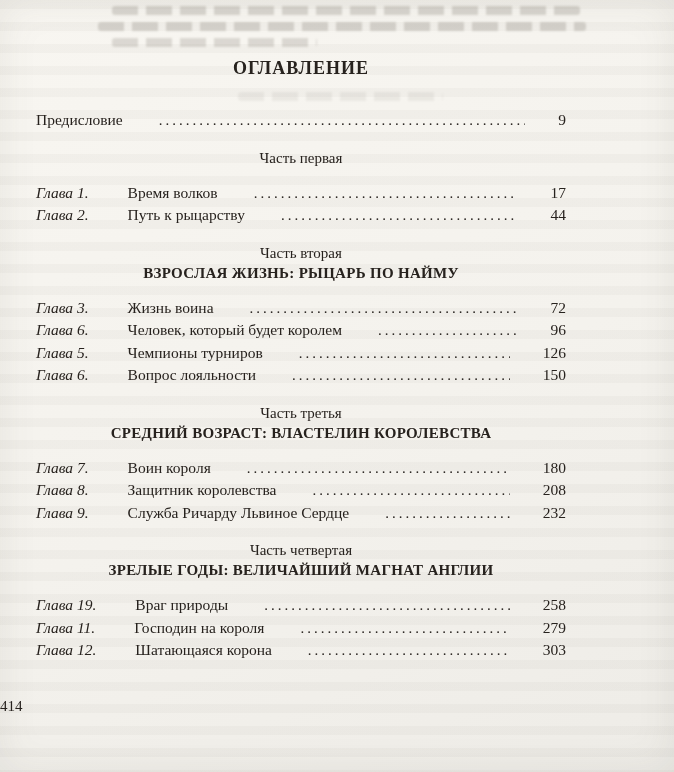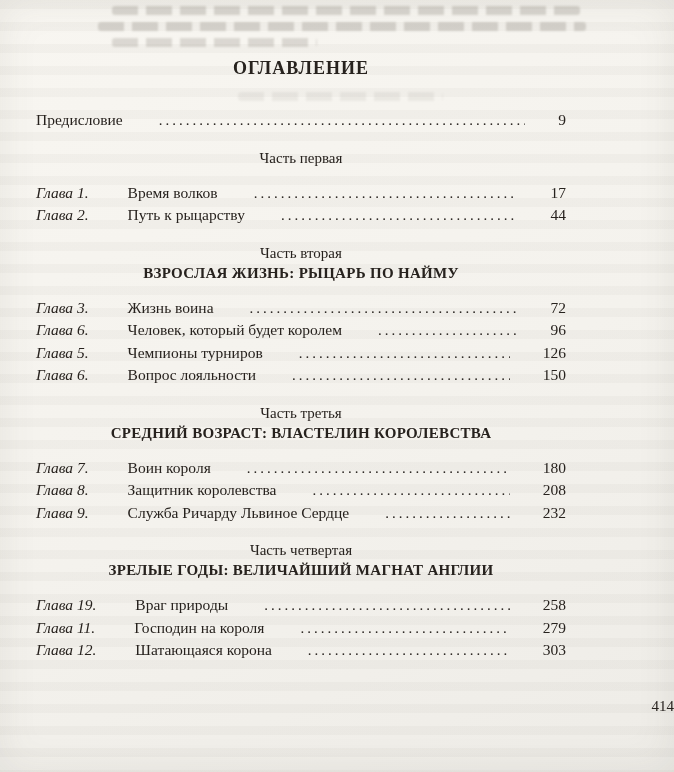--- a/index.html
+++ b/index.html
@@ -94,21 +94,21 @@
     font-weight: bold;
     font-size: 15px;
     line-height: 20px;
     letter-spacing: 0.3px;
   }
   .footer-page {
     position: absolute;
     left: 0;
     right: 0;
     top: 698px;
-    text-align: right;
+    text-align: left;
     font-size: 15px;
     color: #27221e;
   }
 </style>
 </head>
 <body>
 
 <div class="page">
 
   <div class="bleed-line bleed-1"></div>

